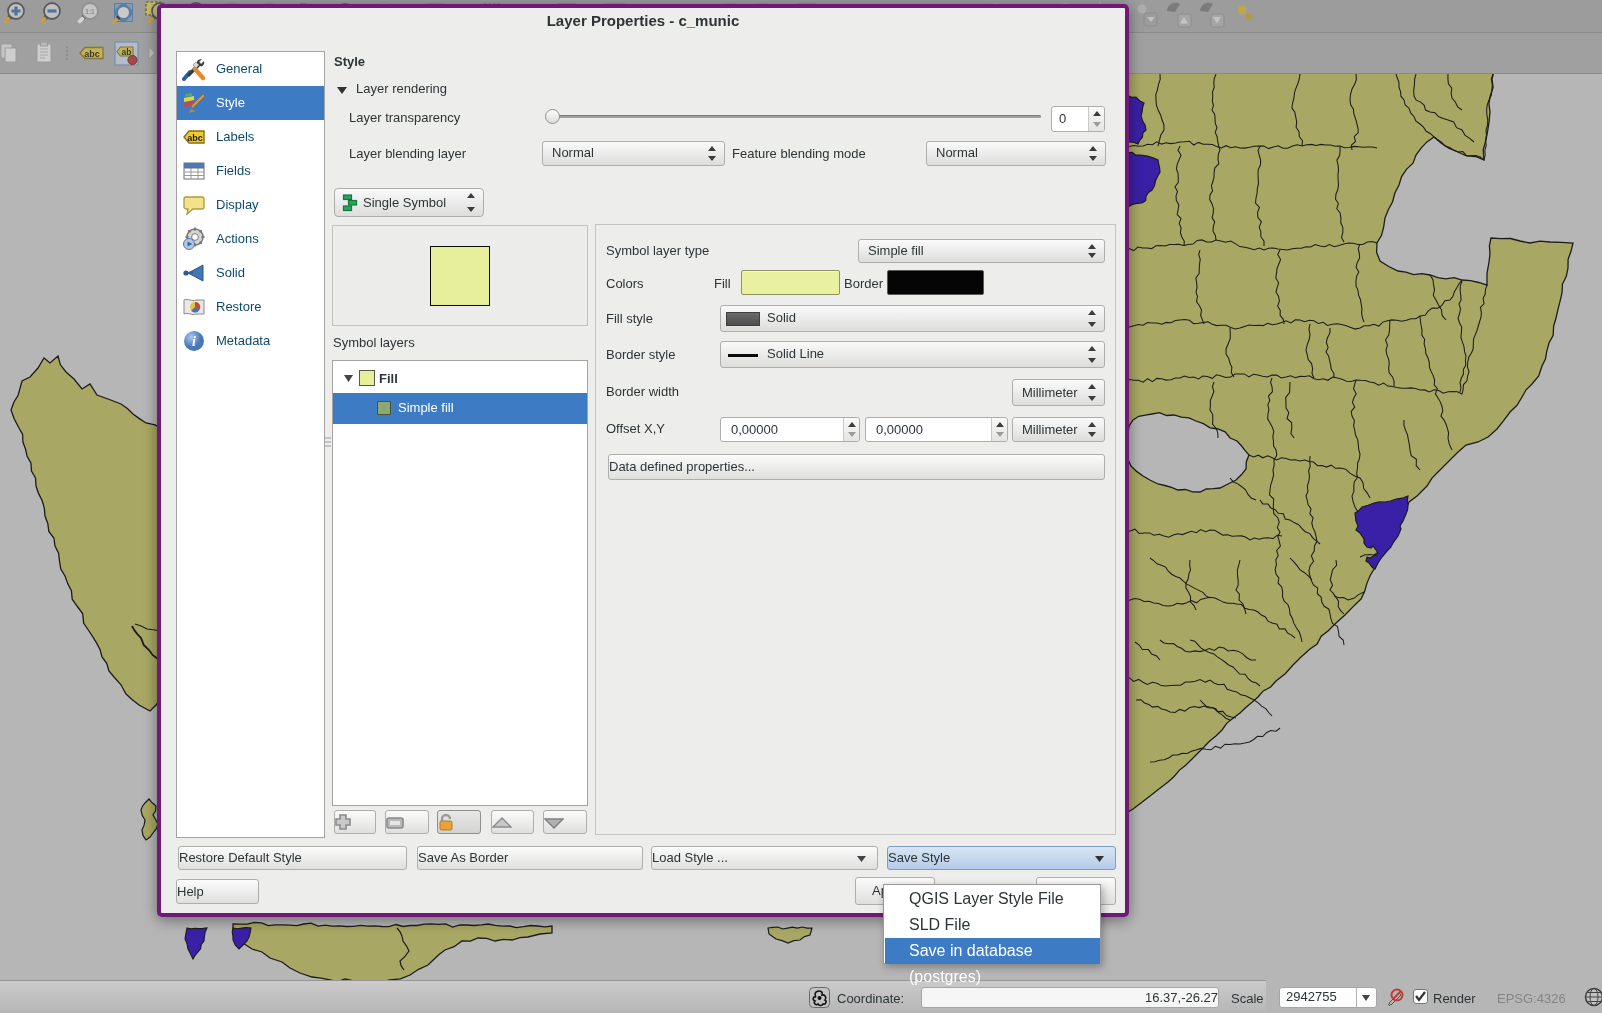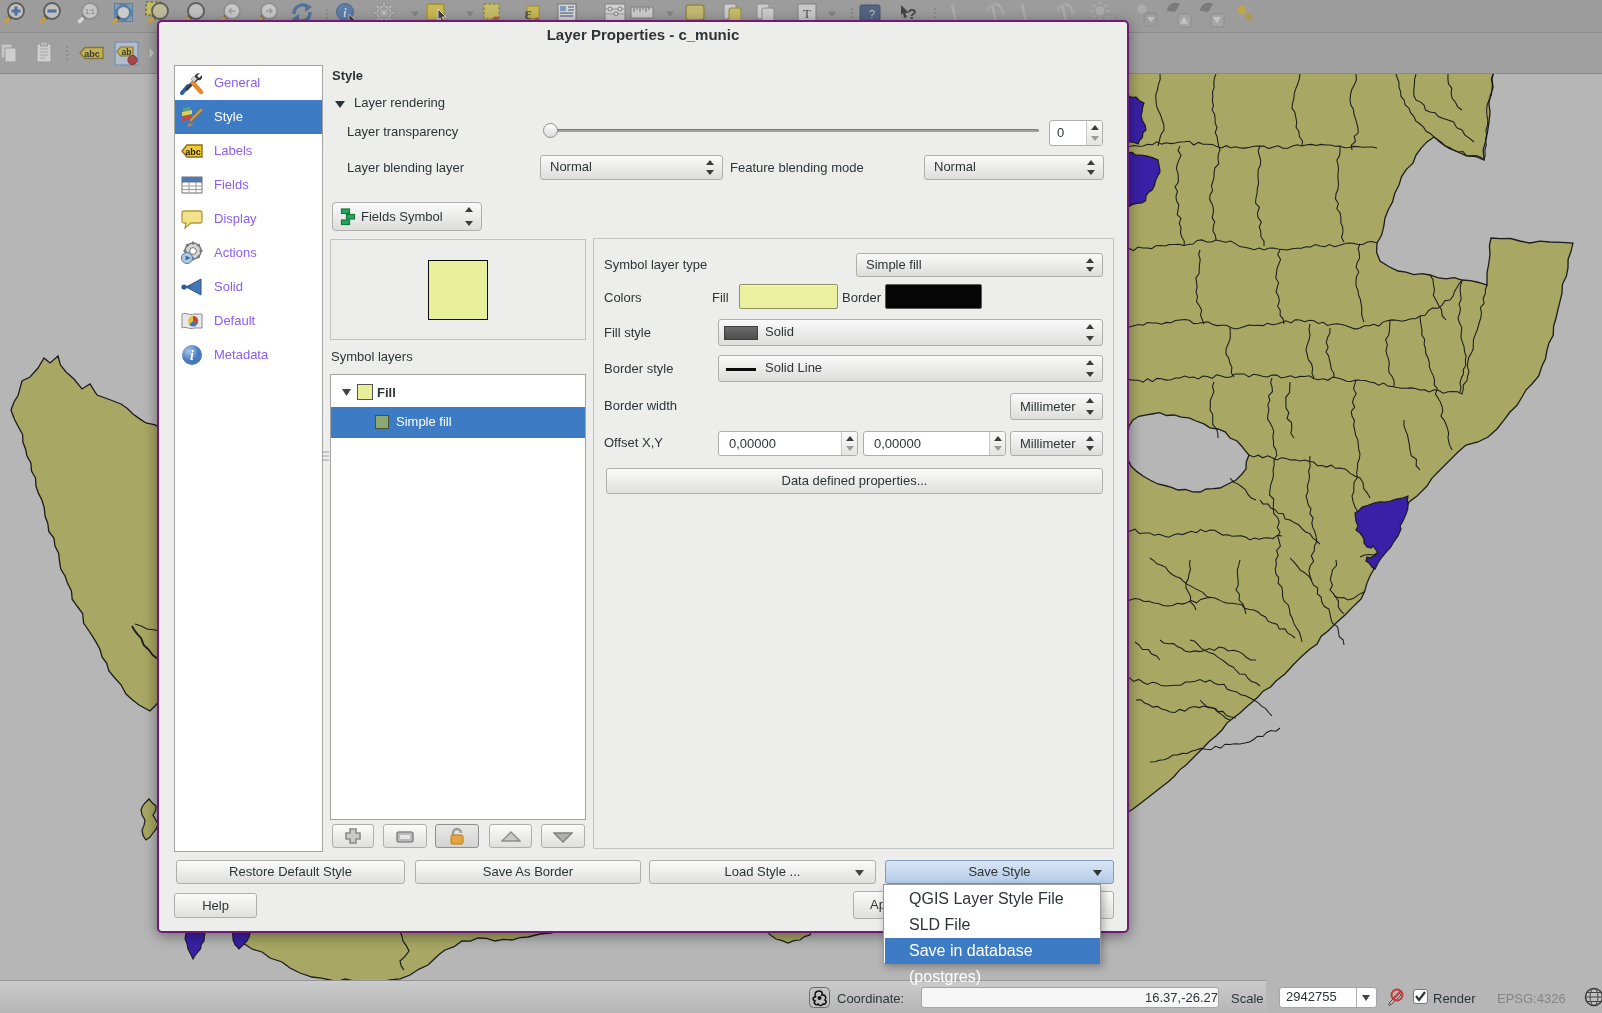--- a/index.html
+++ b/index.html
@@ -5,31 +5,31 @@
 html,body{width:1602px;height:1013px;overflow:hidden;background:#b6b6b6;
  font-family:"Liberation Sans",sans-serif;color:#2e3436;-webkit-font-smoothing:antialiased}
 .abs{position:absolute}
 #toolbar{position:absolute;left:0;top:0;width:1602px;height:74px;background:#a1a1a1}
 #toolbar .r1{position:absolute;left:0;top:0;width:1602px;height:33px;background:#9c9c9c;border-bottom:1px solid #8b8b8b}
 #toolbar .r2{position:absolute;left:0;top:34px;width:1602px;height:40px;background:#a0a0a0;border-bottom:1px solid #898989}
 #statusbar{position:absolute;left:0;top:980px;width:1266px;height:33px;
  background:linear-gradient(#cbcbcb,#b6b6b6);border-top:1px solid #959595;font-size:13px}
 #statusbar .lbl{position:absolute;top:10px;color:#2e3436}
 .sinput{position:absolute;background:#fdfdfd;border:1px solid #a5a5a5;border-radius:3px;font-size:13px}
-#dialog{position:absolute;left:157px;top:20px;width:972px;height:913px;background:#ededec;
- border:2px solid #701a75;border-radius:5px;box-shadow:0 3px 14px rgba(0,0,0,.42);font-size:13px}
+#dialog{position:absolute;left:157px;top:4px;width:972px;height:913px;background:#ededec;
+ border:4px solid #701a75;border-radius:5px;box-shadow:0 3px 14px rgba(0,0,0,.42);font-size:13px}
 #dlgtitle{position:absolute;left:0;top:4px;width:100%;text-align:center;font-weight:bold;font-size:15px;color:#2e3436}
 #sidebar{position:absolute;left:15px;top:43px;width:149px;height:787px;background:#fff;border:1px solid #a3a3a3}
-.sbitem{position:relative;height:34px;line-height:34px;font-size:13px;color:#8b5cf6}
+.sbitem{position:relative;height:34px;line-height:34px;font-size:13px;color:#0c4a6e}
 .sbitem svg{position:absolute;left:5px;top:5px}
 .sbitem span{position:absolute;left:39px;top:0}
 .sbitem.sel{background:#3d7cc4;color:#fff}
 .glabel{position:absolute;font-size:13px;color:#2e3436;white-space:nowrap}
 .btn{position:absolute;background:linear-gradient(#fbfbfb,#dfdfde);border:1px solid #b0aeac;
- border-radius:3px;font-size:13px;color:#2e3436;text-align:center}
+ border-radius:3px;font-size:13px;color:#2e3436;}
 .combo{position:absolute;background:linear-gradient(#fafafa,#dddddc);border:1px solid #b0aeac;
  border-radius:3px;font-size:13px;color:#2e3436}
 .combo .tx{position:absolute;left:9px;top:3px;white-space:nowrap}
 .spn{position:absolute;right:5px;top:0;height:100%;width:12px}
 .spn i{position:absolute;left:1px;width:0;height:0;border-left:4px solid transparent;border-right:4px solid transparent}
 .spn .u{top:4px;border-bottom:5.5px solid #3c3c3c}
 .spn .d{bottom:4px;border-top:5.5px solid #3c3c3c}
 .sbox{position:absolute;background:#fff;border:1px solid #b0aeac;border-radius:3px;font-size:13px}
 .sbox .tx{position:absolute;left:7px;top:3px}
 .spbtn{position:absolute;right:0;top:0;width:16px;height:100%;border-left:1px solid #c8c8c6;
@@ -453,21 +453,21 @@
         </svg>
         <span>Solid</span>
       </div>
  <div class="sbitem">
         <svg width="24" height="24" viewBox="0 0 24 24">
           <path d="M2 5 C6 3 10 7 14 5 L22 5 L22 19 L14 19 C10 21 6 17 2 19 Z" fill="#e8e8e8" stroke="#8a8a8a"></path>
           <circle cx="13" cy="12" r="5" fill="#e3c63c"></circle>
           <path d="M13 12 L13 7 A5 5 0 0 1 17.6 14.4 Z" fill="#c04545"></path>
           <path d="M13 12 L17.6 14.4 A5 5 0 0 1 9.2 15.8 Z" fill="#4a72aa"></path>
         </svg>
-        <span>Default</span>
+        <span>Restore</span>
       </div>
  <div class="sbitem">
         <svg width="24" height="24" viewBox="0 0 24 24">
           <defs>
             <radialGradient id="mg" cx="0.35" cy="0.3">
               <stop offset="0" stop-color="#a8c8ec"></stop>
               <stop offset="1" stop-color="#4878b8"></stop>
             </radialGradient>
           </defs>
           <circle cx="12" cy="12" r="10" fill="url(#mg)"></circle>
@@ -508,21 +508,21 @@
       </span>
     </div>
 <div class="combo" style="left:173px;top:180px;width:150px;height:29px;border-radius:4px">
       <svg class="abs" style="left:7px;top:5px" width="16" height="18">
         <g fill="#2aa35c" stroke="#0f7a3c" stroke-width="1.2">
           <rect x="1.5" y="1" width="8" height="4.5"></rect>
           <rect x="6.5" y="6.5" width="8" height="4.5"></rect>
           <rect x="1.5" y="12" width="8" height="4.5"></rect>
         </g>
       </svg>
-      <span class="tx" style="left:28px;top:6px">Fields Symbol</span>
+      <span class="tx" style="left:28px;top:6px">Single Symbol</span>
       <span class="spn">
         <i class="u"></i>
         <i class="d"></i>
       </span>
     </div>
 <div class="abs" style="left:171px;top:217px;width:256px;height:101px;background:#ececeb;border:1px solid #c2c2c1"></div>
 <div class="abs" style="left:269px;top:238px;width:60px;height:60px;background:#e7ef9b;border:1.6px solid #0a0a0a"></div>
 <div class="glabel" style="left:172px;top:327px">Symbol layers</div>
 <div class="abs" style="left:171px;top:352px;width:256px;height:446px;background:#fff;border:1px solid #a3a3a3">
  <svg class="abs" style="left:11px;top:14px" width="10" height="8">

